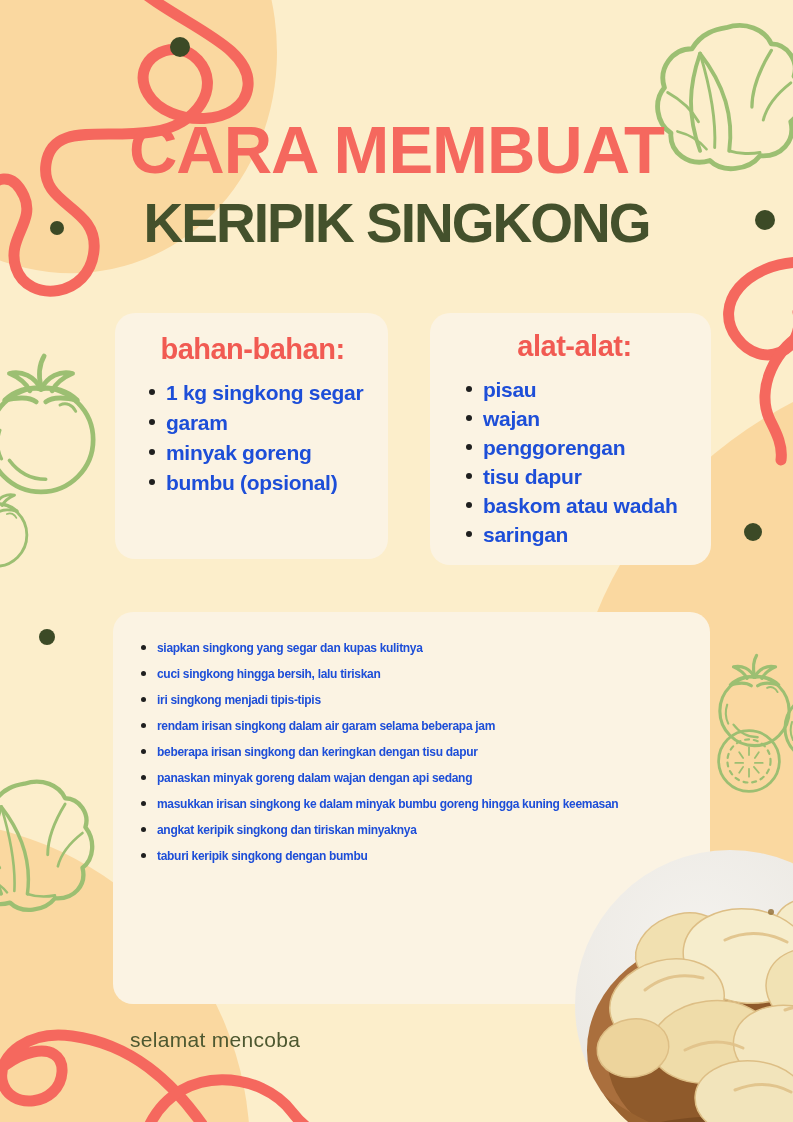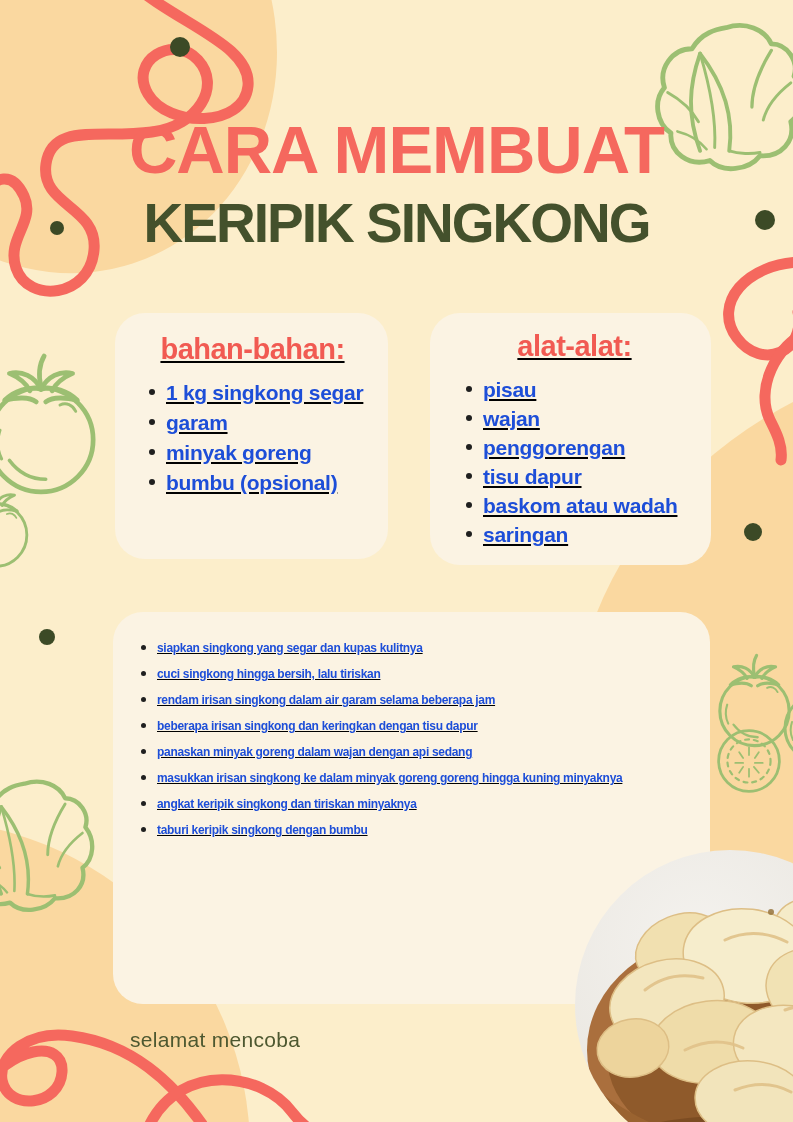--- a/index.html
+++ b/index.html
@@ -17,23 +17,22 @@
     color:#F5685E;line-height:1.12;
   }
   .subtitle{
     position:absolute;left:0;top:192px;width:100%;
     text-align:center;margin:0;
     font-size:55px;font-weight:bold;letter-spacing:-2px;
     color:#44512C;line-height:1.15;
   }
 
   .card{
-    position:absolute;background:#FBF3E3;border-radius:30px;
+    position:absolute;background:#FBF3E3;border-radius:20px;
     box-sizing:border-box;
-    text-decoration:underline;
   }
   .card-ingredients{left:115px;top:313px;width:273px;height:246px;padding:20px 18px 0 34px;}
   .card-tools{left:430px;top:313px;width:281px;height:252px;padding:17px 14px 6px 36px;}
   .card-steps{left:113px;top:612px;width:597px;height:392px;padding:24px 30px 0 28px;}
 
   .card h3{
     margin:0 0 12px 0;color:#F15A52;font-weight:bold;
     font-size:29px;letter-spacing:-0.5px;
   }
   .card-ingredients h3,.card-tools h3{text-align:center;margin-right:14px;}
@@ -201,30 +200,33 @@
 
   <section class="card card-steps">
     <ul>
       <li>
           <span>siapkan singkong yang segar dan kupas kulitnya</span>
         </li>
       <li>
           <span>cuci singkong hingga bersih, lalu tiriskan</span>
         </li>
       <li>
+          <span>iri singkong menjadi tipis-tipis</span>
+        </li>
+      <li>
           <span>rendam irisan singkong dalam air garam selama beberapa jam</span>
         </li>
       <li>
           <span>beberapa irisan singkong dan keringkan dengan tisu dapur</span>
         </li>
       <li>
           <span>panaskan minyak goreng dalam wajan dengan api sedang</span>
         </li>
       <li>
-          <span>masukkan irisan singkong ke dalam minyak goreng goreng hingga kuning minyaknya</span>
+          <span>masukkan irisan singkong ke dalam minyak bumbu goreng hingga kuning keemasan</span>
         </li>
       <li>
           <span>angkat keripik singkong dan tiriskan minyaknya</span>
         </li>
       <li>
           <span>taburi keripik singkong dengan bumbu</span>
         </li>
     </ul>
   </section>
 

